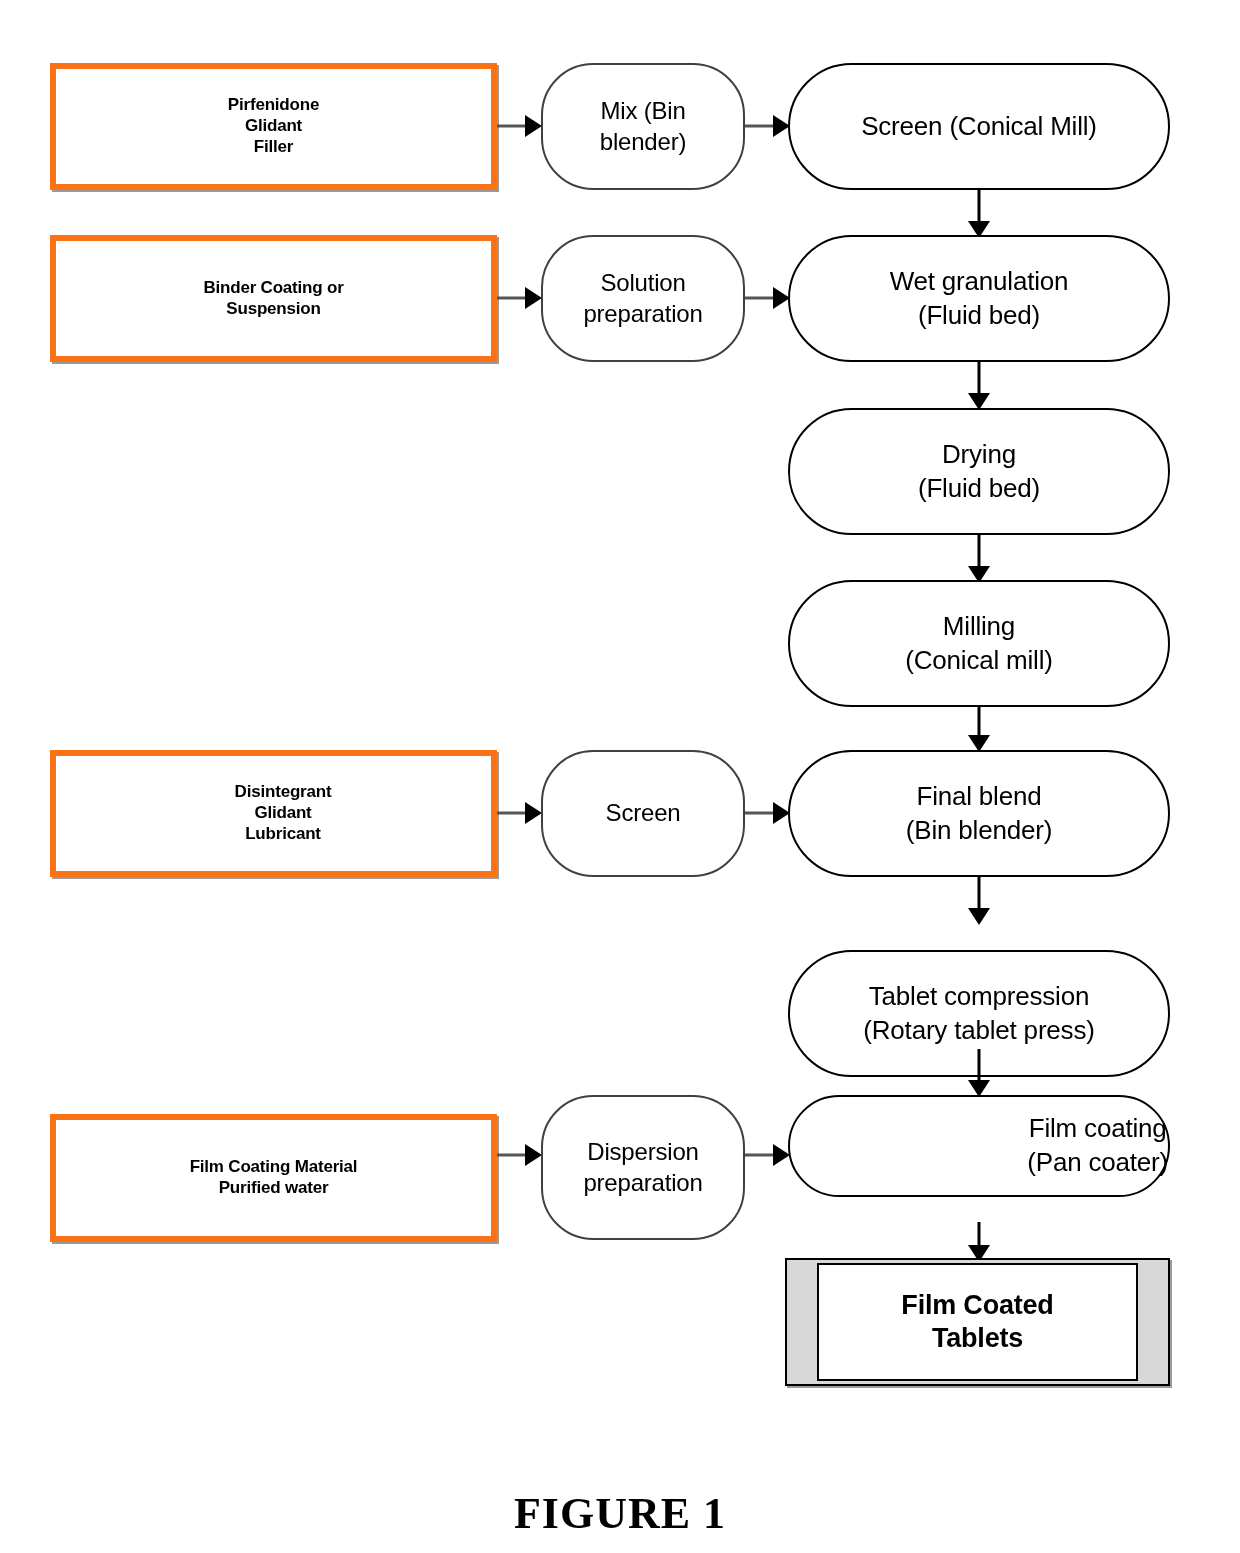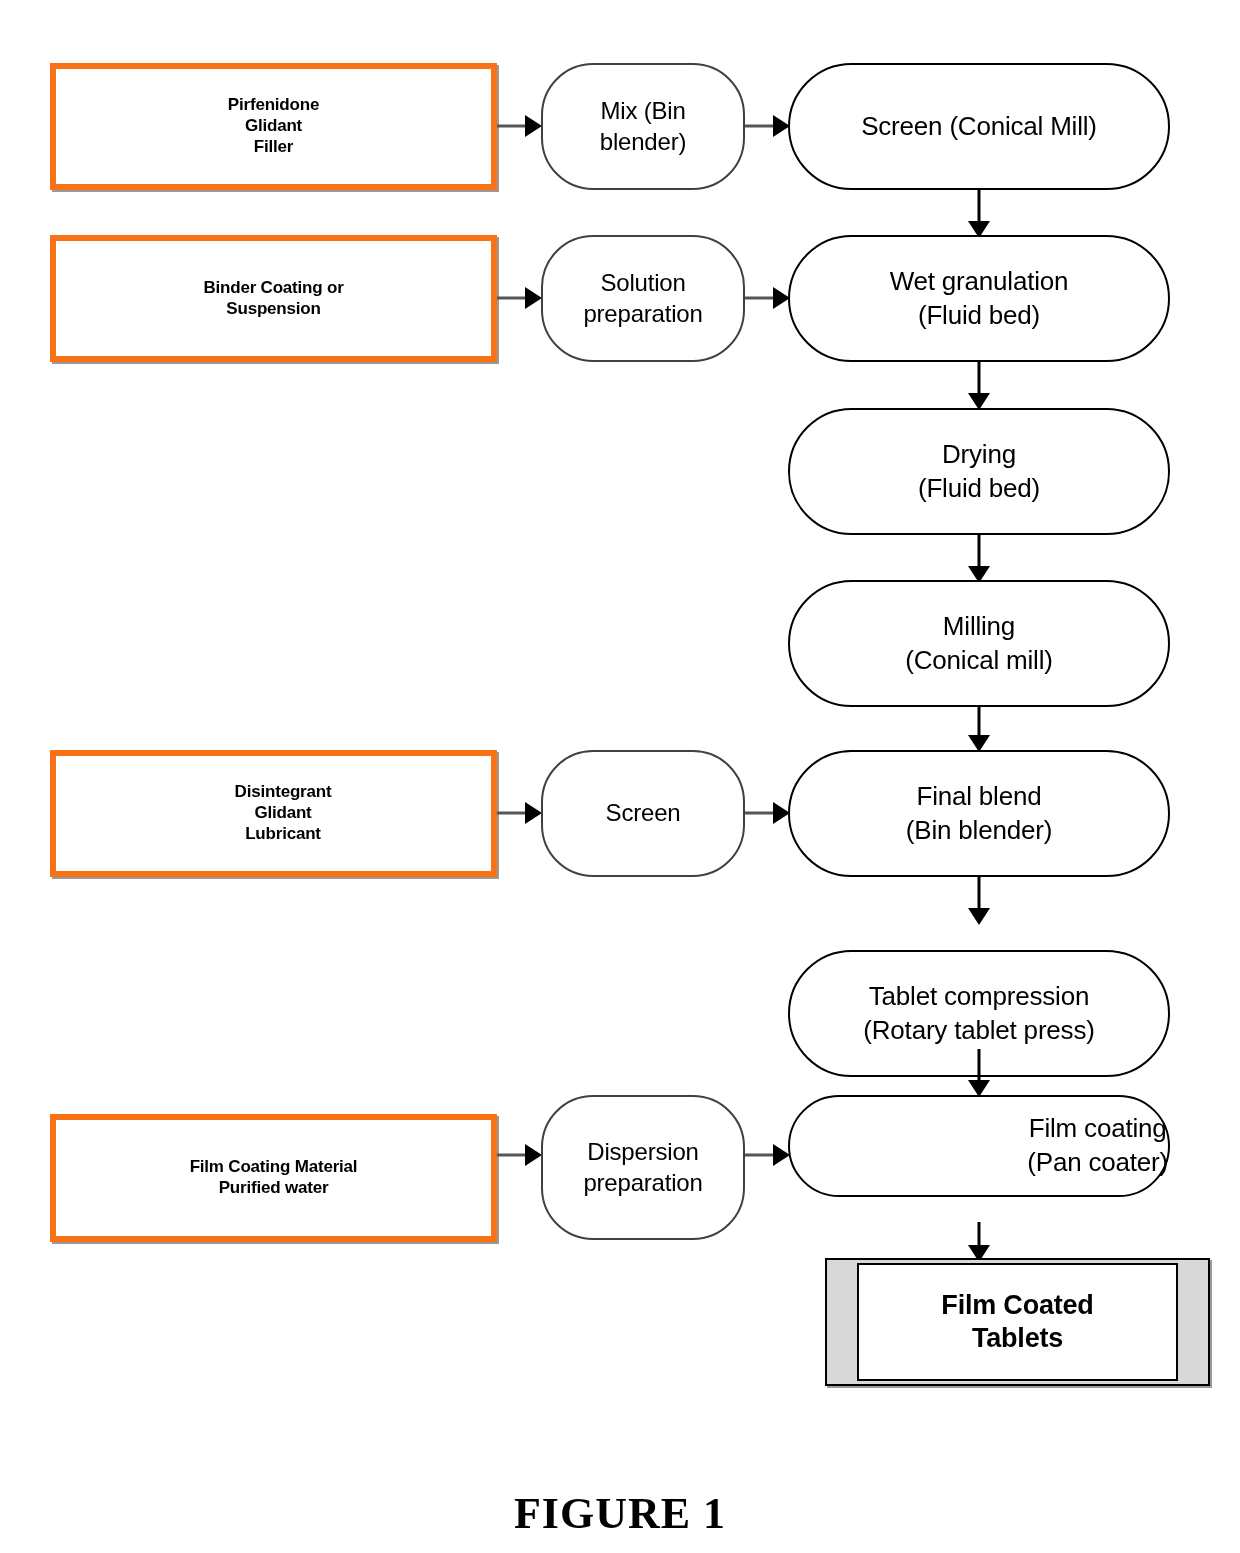--- a/index.html
+++ b/index.html
@@ -285,21 +285,21 @@
   <div class="node proc-large" style="left:788px; top:1095px; width:382px; height:102px;justify-content:flex-end;">
     <span class="node-label">Film coating
 (Pan coater)</span>
   </div>
 
   <div class="conn conn-v" style="left:967px; top:1222px; width:24px; height:40px;">
     <span class="shaft" style="height:26px;"></span>
     <span class="head"></span>
   </div>
 
-  <div class="terminal-outer" style="left:785px; top:1258px; width:385px; height:128px;margin-left:40px;">
+  <div class="terminal-outer" style="left:785px; top:1258px; width:385px; height:128px;">
     <div class="terminal-inner" style="left:30px; top:3px; width:321px; height:118px;">
       <span class="node-label">Film Coated
 Tablets</span>
     </div>
   </div>
 
   <div id="figure-caption">FIGURE 1</div>
 
 </div>
 

